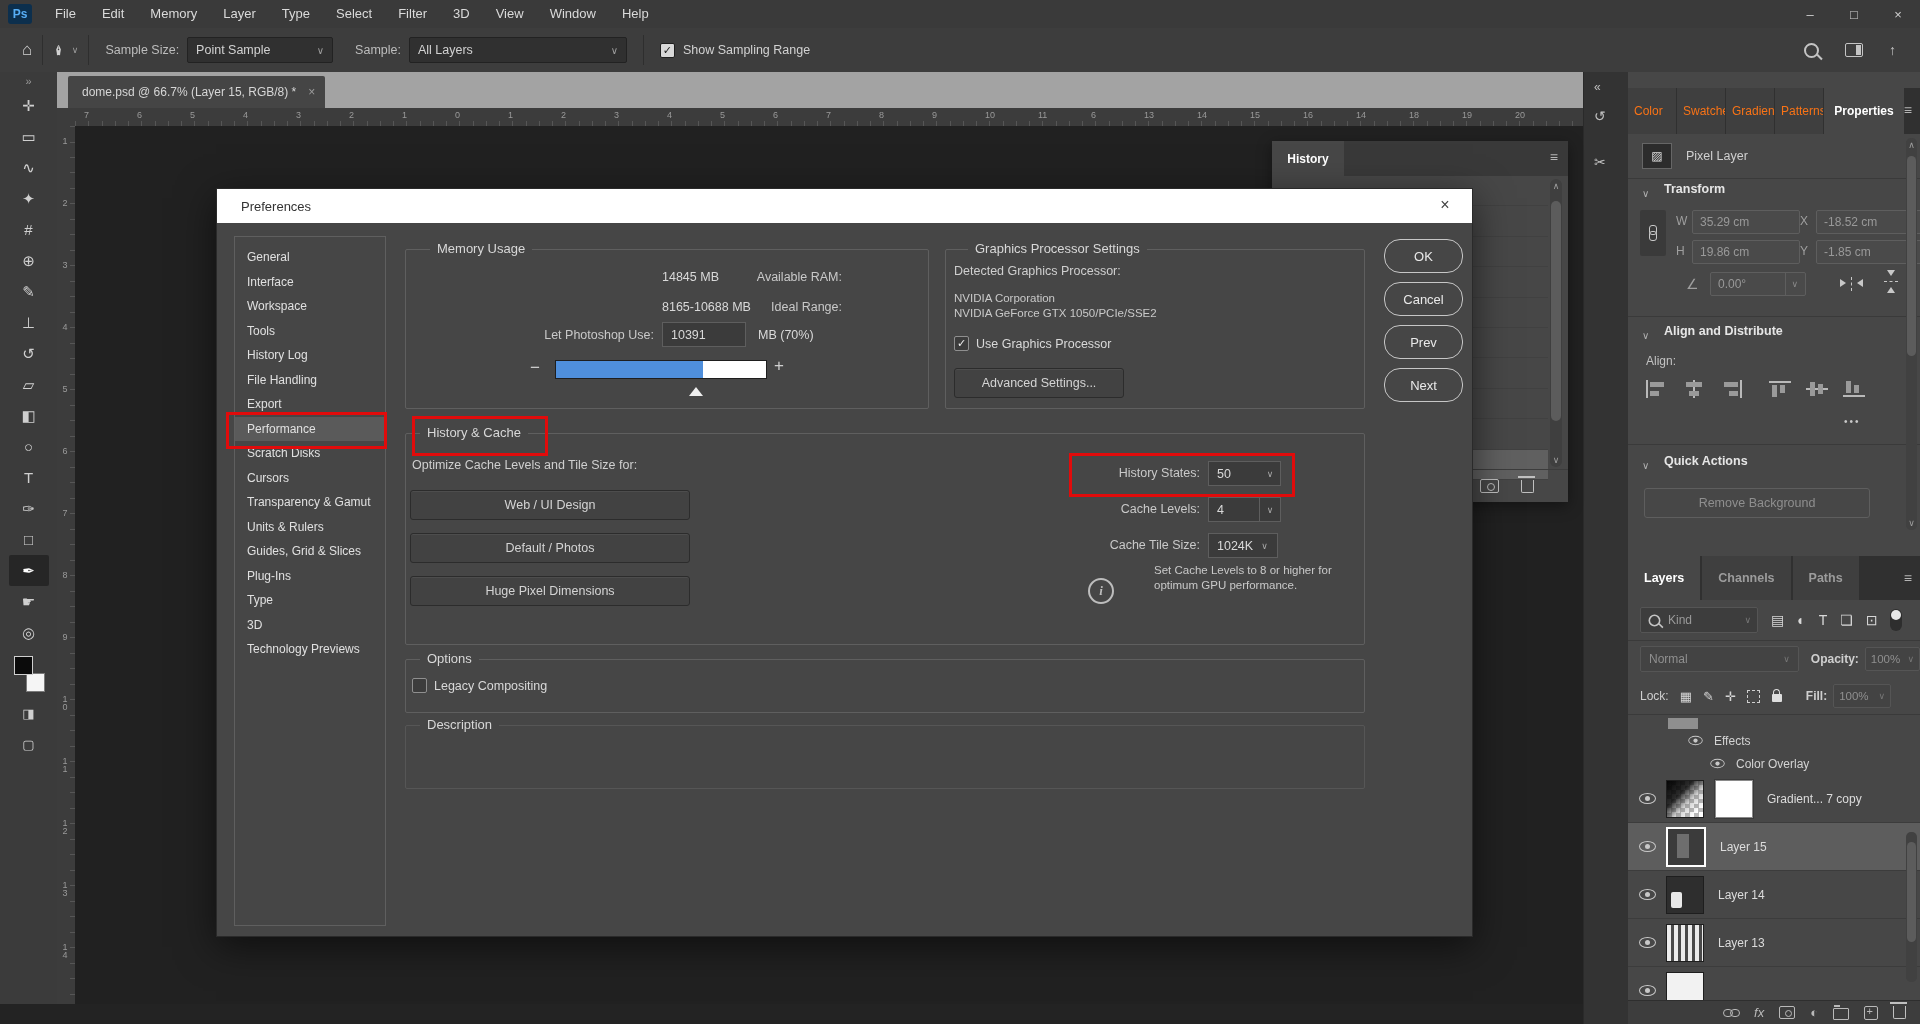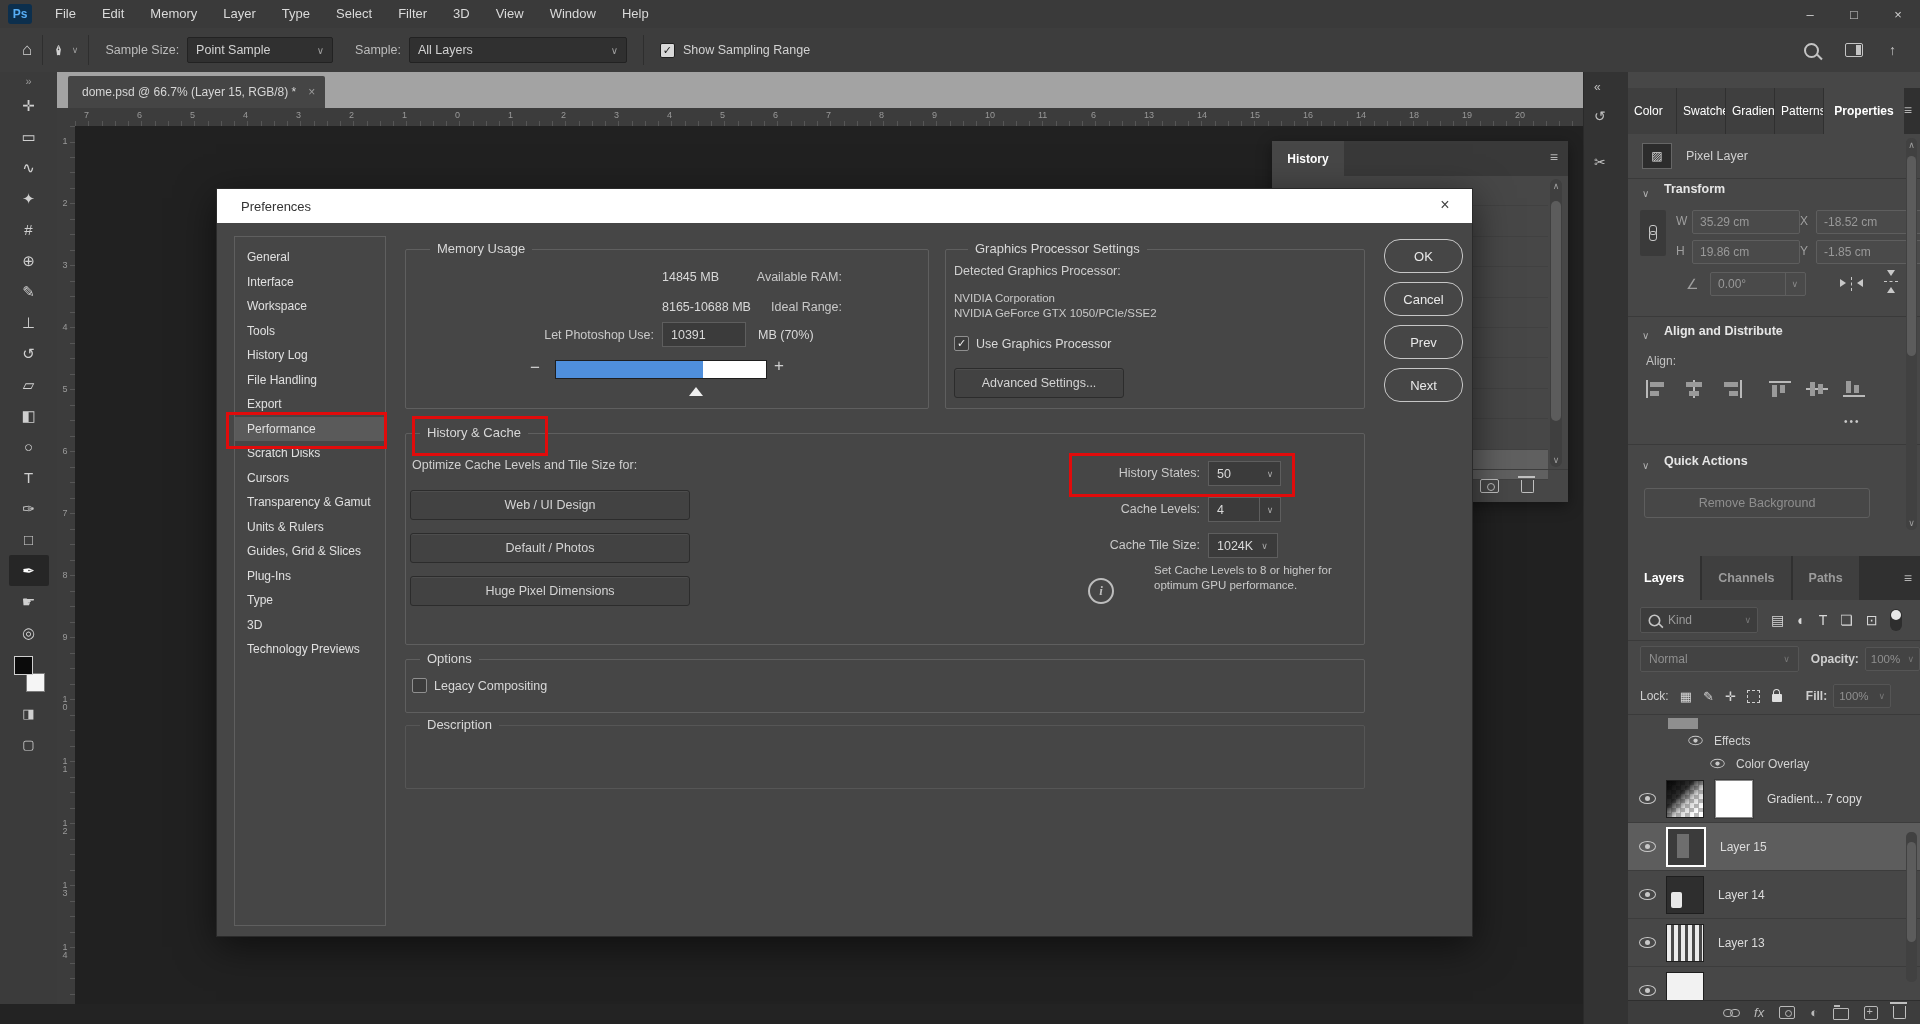--- a/index.html
+++ b/index.html
@@ -73,21 +73,21 @@
   .cam{width:17px;height:12px;border:1.5px solid #c0c0c0;border-radius:2px;position:relative;display:inline-block;}
   .cam i{position:absolute;left:50%;top:50%;width:6px;height:6px;margin:-3px;border:1.5px solid #c0c0c0;border-radius:50%;display:block;}
   .trash{width:11px;height:12px;border:1.5px solid #c0c0c0;border-top:none;border-radius:0 0 2px 2px;position:relative;display:inline-block;}
   .trash i{position:absolute;top:-4px;left:-4px;width:17px;height:2px;background:#c0c0c0;display:block;}
   
   #collapsed-strip{left:1583px;top:72px;width:45px;height:952px;background:#333333;border-left:1px solid #2a2a2a;}
   #collapsed-strip .ic{position:absolute;left:10px;color:#c0c0c0;font-size:14px;}
   
   #right-panel{left:1628px;top:72px;width:292px;height:952px;background:#474747;}
   #ptabs{position:absolute;left:0;top:16px;width:292px;height:46px;background:#303030;display:flex;align-items:stretch;}
-  .ptab{width:42px;overflow:hidden;background:#3f3f3f;color:#ffffff;font-size:12px;display:flex;align-items:center;
+  .ptab{width:42px;overflow:hidden;background:#3f3f3f;color:#f97316;font-size:12px;display:flex;align-items:center;
     padding-left:6px;margin-right:1px;white-space:nowrap;}
   .ptab.active{width:80px;background:#474747;color:#ffffff;font-weight:bold;justify-content:center;padding-left:0;}
   #ptabs-menu{position:absolute;right:8px;top:30px;color:#b5b5b5;font-size:14px;}
   #pixel-layer-row{position:absolute;left:0;top:62px;width:292px;height:44px;border-bottom:1px solid #3a3a3a;display:flex;align-items:center;}
   #pixel-layer-thumb{width:28px;height:24px;background:#2c2c2c;border:1px solid #666;margin:0 14px 0 14px;color:#ddd;
     font-size:12px;display:flex;align-items:center;justify-content:center;}
   .sec-head{position:absolute;color:#e6e6e6;font-weight:bold;font-size:12.5px;}
   .sec-chev{position:absolute;color:#b0b0b0;font-size:10px;}
   .tf-label{position:absolute;color:#9f9f9f;font-size:12px;}
   .tf-field{position:absolute;height:22px;background:#4a4a4a;border:1px solid #5e5e5e;border-radius:2px;color:#999;

